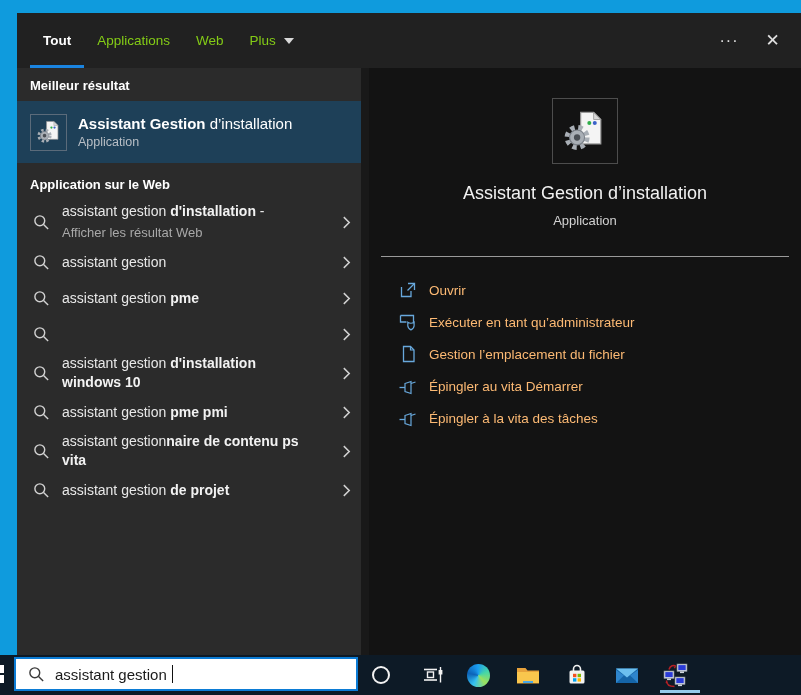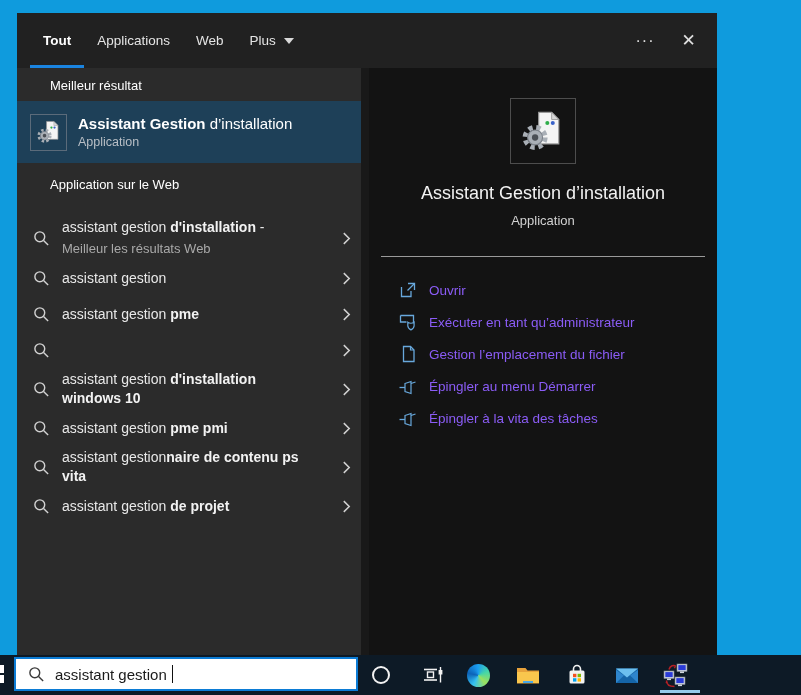--- a/index.html
+++ b/index.html
@@ -4,59 +4,59 @@
 <style>
   * { margin:0; padding:0; box-sizing:border-box; }
   html,body { width:801px; height:695px; }
   body {
     font-family:"Liberation Sans", sans-serif;
     background:#0f9bdd;
     position:relative; overflow:hidden;
     -webkit-font-smoothing:antialiased;
   }
   
-  .flyout { position:absolute; left:17px; top:13px; width:700px; height:642px; background:#2b2b2b; }
+  .flyout { position:absolute; left:17px; top:13px; width:784px; height:642px; background:#2b2b2b; }
   
   .tabbar { position:absolute; left:0; top:0; right:0; height:55px; background:#212121; display:flex; align-items:stretch; padding-left:13px; }
-  .tab { position:relative; display:flex; align-items:center; padding:0 13px; font-size:13.5px; color:#e5e5e5; cursor:default; }
+  .tab { position:relative; display:flex; align-items:center; padding:0 13px; font-size:13.5px; color:#84cc16; cursor:default; }
   .tab.active { color:#ffffff; font-weight:bold; }
   .tab.active::after { content:""; position:absolute; left:0; right:0; bottom:-1px; height:4px; background:#1a84e0; }
   .tab .dd { width:0; height:0; border-left:5px solid transparent; border-right:5px solid transparent; border-top:6px solid #d9d9d9; margin-left:8px; }
   .tab-spacer { flex:1; }
   .topbtn { display:flex; align-items:center; justify-content:center; width:44px; color:#e0e0e0; font-size:16px; letter-spacing:1px; }
   .topbtn.close { font-size:17px; margin-right:6px; }
   
   .content { position:absolute; top:55px; left:0; right:0; bottom:0; display:flex; }
   .leftcol  { width:344px; background:#2b2b2b; overflow:hidden; }
   .coldiv   { width:8px; background:#191919; }
   .rightcol { flex:1; background:#131313; overflow:hidden; text-align:center; }
   
-  .sect-h { padding:10px 0 8px 21px; font-size:13px; font-weight:normal; color:#ffffff;margin-left:12px; }
+  .sect-h { padding:10px 0 8px 13px; font-size:13px; font-weight:bold; color:#ffffff; }
   .best-row { height:62px; background:#1e4058; display:flex; align-items:center; padding-left:13px; cursor:default; }
   .best-iconbox { width:37px; height:37px; border:1px solid #5b6b7a; display:flex; align-items:center; justify-content:center; flex:0 0 auto; }
   .best-texts { margin-left:11px; }
   .best-title { font-size:15px; color:#ffffff; }
   .best-title b { font-weight:bold; }
   .best-sub { font-size:12.5px; color:#b9bfc6; margin-top:3px; }
-  .web-list { margin-top:16px; }
+  .web-list { margin-top:0; }
   .sug { display:flex; align-items:center; min-height:36px; padding:2px 10px 2px 16px; cursor:default; }
   .sug .sicon { flex:0 0 auto; color:#d2d2d2; }
   .sug .stext { margin-left:12px; width:252px; font-size:14px; line-height:19px; color:#e8e8e8; }
   .sug .stext b { font-weight:bold; color:#f2f2f2; }
   .sug .ssub { font-size:13px; color:#a9a9a9; margin-top:2px; }
   .sug .chev { margin-left:auto; color:#cfcfcf; flex:0 0 auto; }
   
   .app-iconbox { width:66px; height:66px; border:1px solid #4d4d4d; margin:30px auto 0; display:flex; align-items:center; justify-content:center; }
   .app-title { margin-top:19px; font-size:18px; color:#f2f2f2; }
   .app-sub { margin-top:9px; font-size:13px; color:#d2d2d2; }
   .panel-div { border-top:1px solid #9a9a9a; margin:28px 12px 0 12px; }
   .actions { margin-top:17px; text-align:left; padding-left:29px; }
   .action { display:flex; align-items:center; height:32px; cursor:default; }
   .action .aicon { width:20px; height:20px; color:#68a8dc; flex:0 0 auto; }
-  .action .albl { margin-left:11px; font-size:13.5px; color:#8b5cf6; }
+  .action .albl { margin-left:11px; font-size:13.5px; color:#fdba74; }
   
   .taskbar { position:absolute; left:0; bottom:0; width:801px; height:40px; background:#0d1a26; }
   .start-frag { position:absolute; left:0; top:6px; width:10px; height:26px; overflow:hidden; }
   .start-frag .p1,.start-frag .p2 { position:absolute; left:-4px; width:8px; height:8px; background:#ffffff; }
   .start-frag .p1 { top:4px; } .start-frag .p2 { top:14px; }
   .tb-search { position:absolute; left:14px; top:2px; width:344px; height:34px; background:#ffffff; border:2px solid #0c7cd5; display:flex; align-items:center; padding-left:12px; }
   .tb-search .sicon { color:#3a3a3a; flex:0 0 auto; }
   .tb-search .stxt { margin-left:10px; font-size:15px; color:#1a1a1a; }
   .tb-search .caret { display:inline-block; width:1.5px; height:18px; background:#111; margin-left:5px; vertical-align:middle; }
   .tb-ic { position:absolute; top:0; height:40px; display:flex; align-items:center; justify-content:center; width:40px; }
@@ -132,21 +132,21 @@
       <div class="sect-h" style="padding-top:14px">Application sur le Web</div>
 
       <div class="web-list">
 
         <div class="sug">
           <svg class="sicon" width="17" height="17" viewBox="0 0 18 18">
               <use href="#i-search"></use>
             </svg>
           <div class="stext">
             <div><span>assistant gestion </span><b>d'installation</b><span> -</span></div>
-            <div class="ssub">Meilleur les résultats Web</div>
+            <div class="ssub">Afficher les résultat Web</div>
           </div>
           <svg class="chev" width="9" height="15" viewBox="0 0 10 16">
               <use href="#i-chev"></use>
             </svg>
         </div>
 
         <div class="sug">
           <svg class="sicon" width="17" height="17" viewBox="0 0 18 18">
               <use href="#i-search"></use>
             </svg>
@@ -253,21 +253,21 @@
             <path d="M12.5 2.5 v3.5 h3.5" fill="none" stroke="currentColor" stroke-width="1.2"></path>
           </svg>
           <span class="albl">Gestion l’emplacement du fichier</span>
         </div>
         <div class="action">
           <svg class="aicon" viewBox="0 0 20 20">
             <line x1="1.5" y1="11.5" x2="7" y2="11.5" stroke="currentColor" stroke-width="1.3"></line>
             <path d="M7 7.5 L13 5.5 L13 17.5 L7 15.5 Z" fill="none" stroke="currentColor" stroke-width="1.2"></path>
             <line x1="13" y1="7.5" x2="17.5" y2="6" stroke="currentColor" stroke-width="1.2"></line>
           </svg>
-          <span class="albl">Épingler au menu Démarrer</span>
+          <span class="albl">Épingler au vita Démarrer</span>
         </div>
         <div class="action">
           <svg class="aicon" viewBox="0 0 20 20">
             <line x1="1.5" y1="11.5" x2="7" y2="11.5" stroke="currentColor" stroke-width="1.3"></line>
             <path d="M7 7.5 L13 5.5 L13 17.5 L7 15.5 Z" fill="none" stroke="currentColor" stroke-width="1.2"></path>
             <line x1="13" y1="7.5" x2="17.5" y2="6" stroke="currentColor" stroke-width="1.2"></line>
           </svg>
           <span class="albl">Épingler à la vita des tâches</span>
         </div>
       </div>

